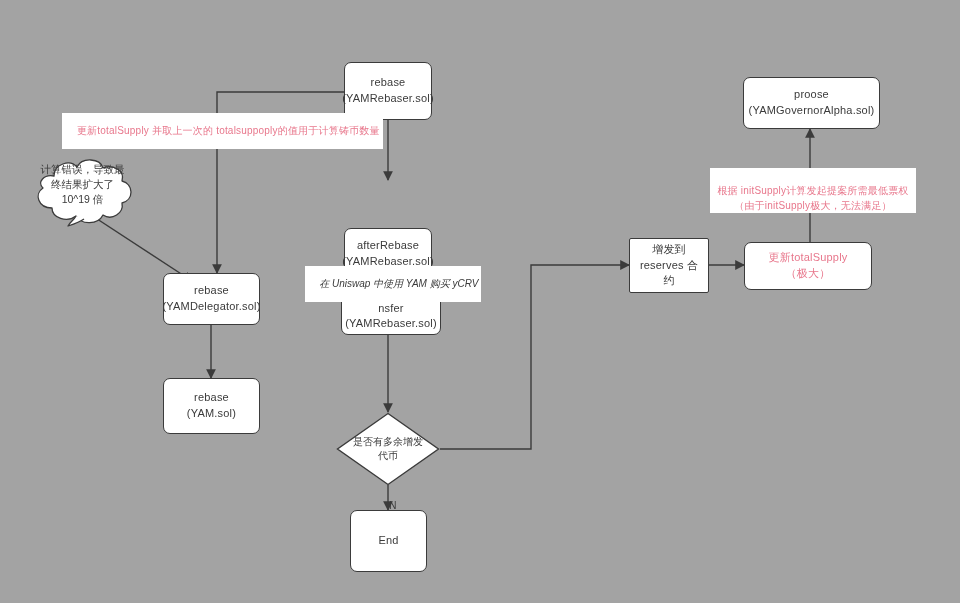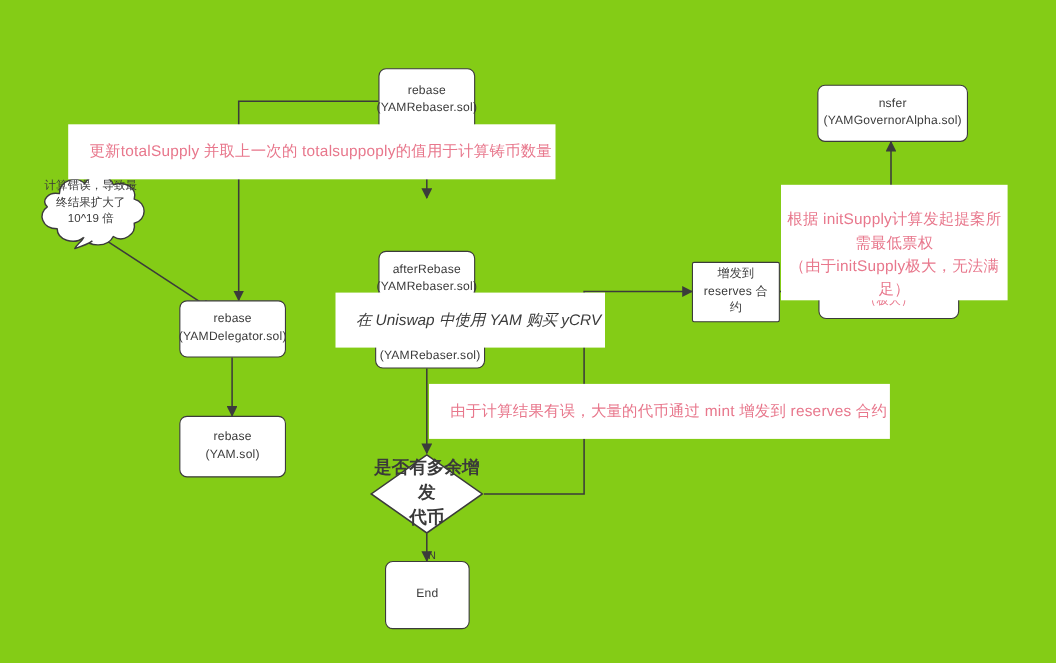--- a/index.html
+++ b/index.html
@@ -7,21 +7,21 @@
     padding: 0;
     background: #ffffff;
   }
   body {
     font-family: "Liberation Sans", "DejaVu Sans", sans-serif;
   }
   #canvas {
     position: relative;
     width: 960px;
     height: 603px;
-    background: #84cc16;
+    background: #a3a3a3;
     overflow: hidden;
   }
   #edges {
     position: absolute;
     left: 0; top: 0;
     width: 960px;
     height: 603px;
     pointer-events: none;
   }
   .node {
@@ -51,25 +51,24 @@
   .diamond-wrap svg { display: block; }
   .diamond-label {
     position: absolute;
     left: 0; top: 0;
     width: 100%;
     height: 100%;
     display: flex;
     align-items: center;
     justify-content: center;
     text-align: center;
-    font-size: 16px;
+    font-size: 10px;
     color: #3a3a3a;
     line-height: 1.4;
     white-space: pre-line;
-    font-weight: bold;
   }
 
   .cloud-wrap { position: absolute; z-index: 3; }
   .cloud-wrap svg { display:block; }
   .cloud-label {
     position: absolute;
     left: 0; top: 0;
     width: 100%;
     height: 78%;
     display: flex;
@@ -77,21 +76,21 @@
     justify-content: center;
     text-align: center;
     font-size: 10.5px;
     color: #3a3a3a;
     line-height: 1.42;
     white-space: pre-line;
   }
 
   .edge-label {
     position: absolute;
-    font-size: 14px;
+    font-size: 10px;
     color: #3a3a3a;
     white-space: pre;
     z-index: 4;
     background: #ffffff;
     padding: 0 3px;
   }
   .edge-label.red {
     color: #e8778c;
     letter-spacing: .2px;
   }
@@ -176,21 +175,21 @@
 reserves 合
 约</span>
   </div>
 
   <div class="node rounded red" style="left:744px; top:242px; width:128px; height:48px;">
     <span class="lines">更新totalSupply
 （极大）</span>
   </div>
 
   <div class="node rounded" style="left:743px; top:77px; width:137px; height:52px;">
-    <span class="lines">nsfer
+    <span class="lines">proose
 (YAMGovernorAlpha.sol)</span>
   </div>
 
   <div class="diamond-wrap" style="left:336px; top:412px; width:104px; height:74px;">
     <svg width="104" height="74" viewBox="0 0 104 74">
       <polygon points="52,1.5 102.5,37 52,72.5 1.5,37" fill="#ffffff" stroke="#3b3b3b" stroke-width="1.4"></polygon>
     </svg>
     <div class="diamond-label">是否有多余增发
 代币</div>
   </div>
@@ -211,23 +210,20 @@
 
   <div class="edge-label red" style="left:62px; top:113px;">
     <span>更新totalSupply 并取上一次的 totalsuppoply的值用于计算铸币数量</span>
   </div>
 
 
   <div class="edge-label" style="left:305px; top:266px;font-style:italic;">
     <span>在 Uniswap 中使用 YAM 购买 yCRV</span>
   </div>
 
-  <div class="edge-label red" style="left:390px; top:349px;">
-    <span>由于计算结果有误，大量的代币通过 mint 增发到 reserves 合约</span>
-  </div>
 
   <div class="edge-label red multiline" style="left:710px; top:168px; width:200px;">
     <span>根据 initSupply计算发起提案所需最低票权
 （由于initSupply极大，无法满足）</span>
   </div>
 
   <div class="edge-label tiny" style="left:378px; top:489px;">
     <span>N</span>
   </div>
 

